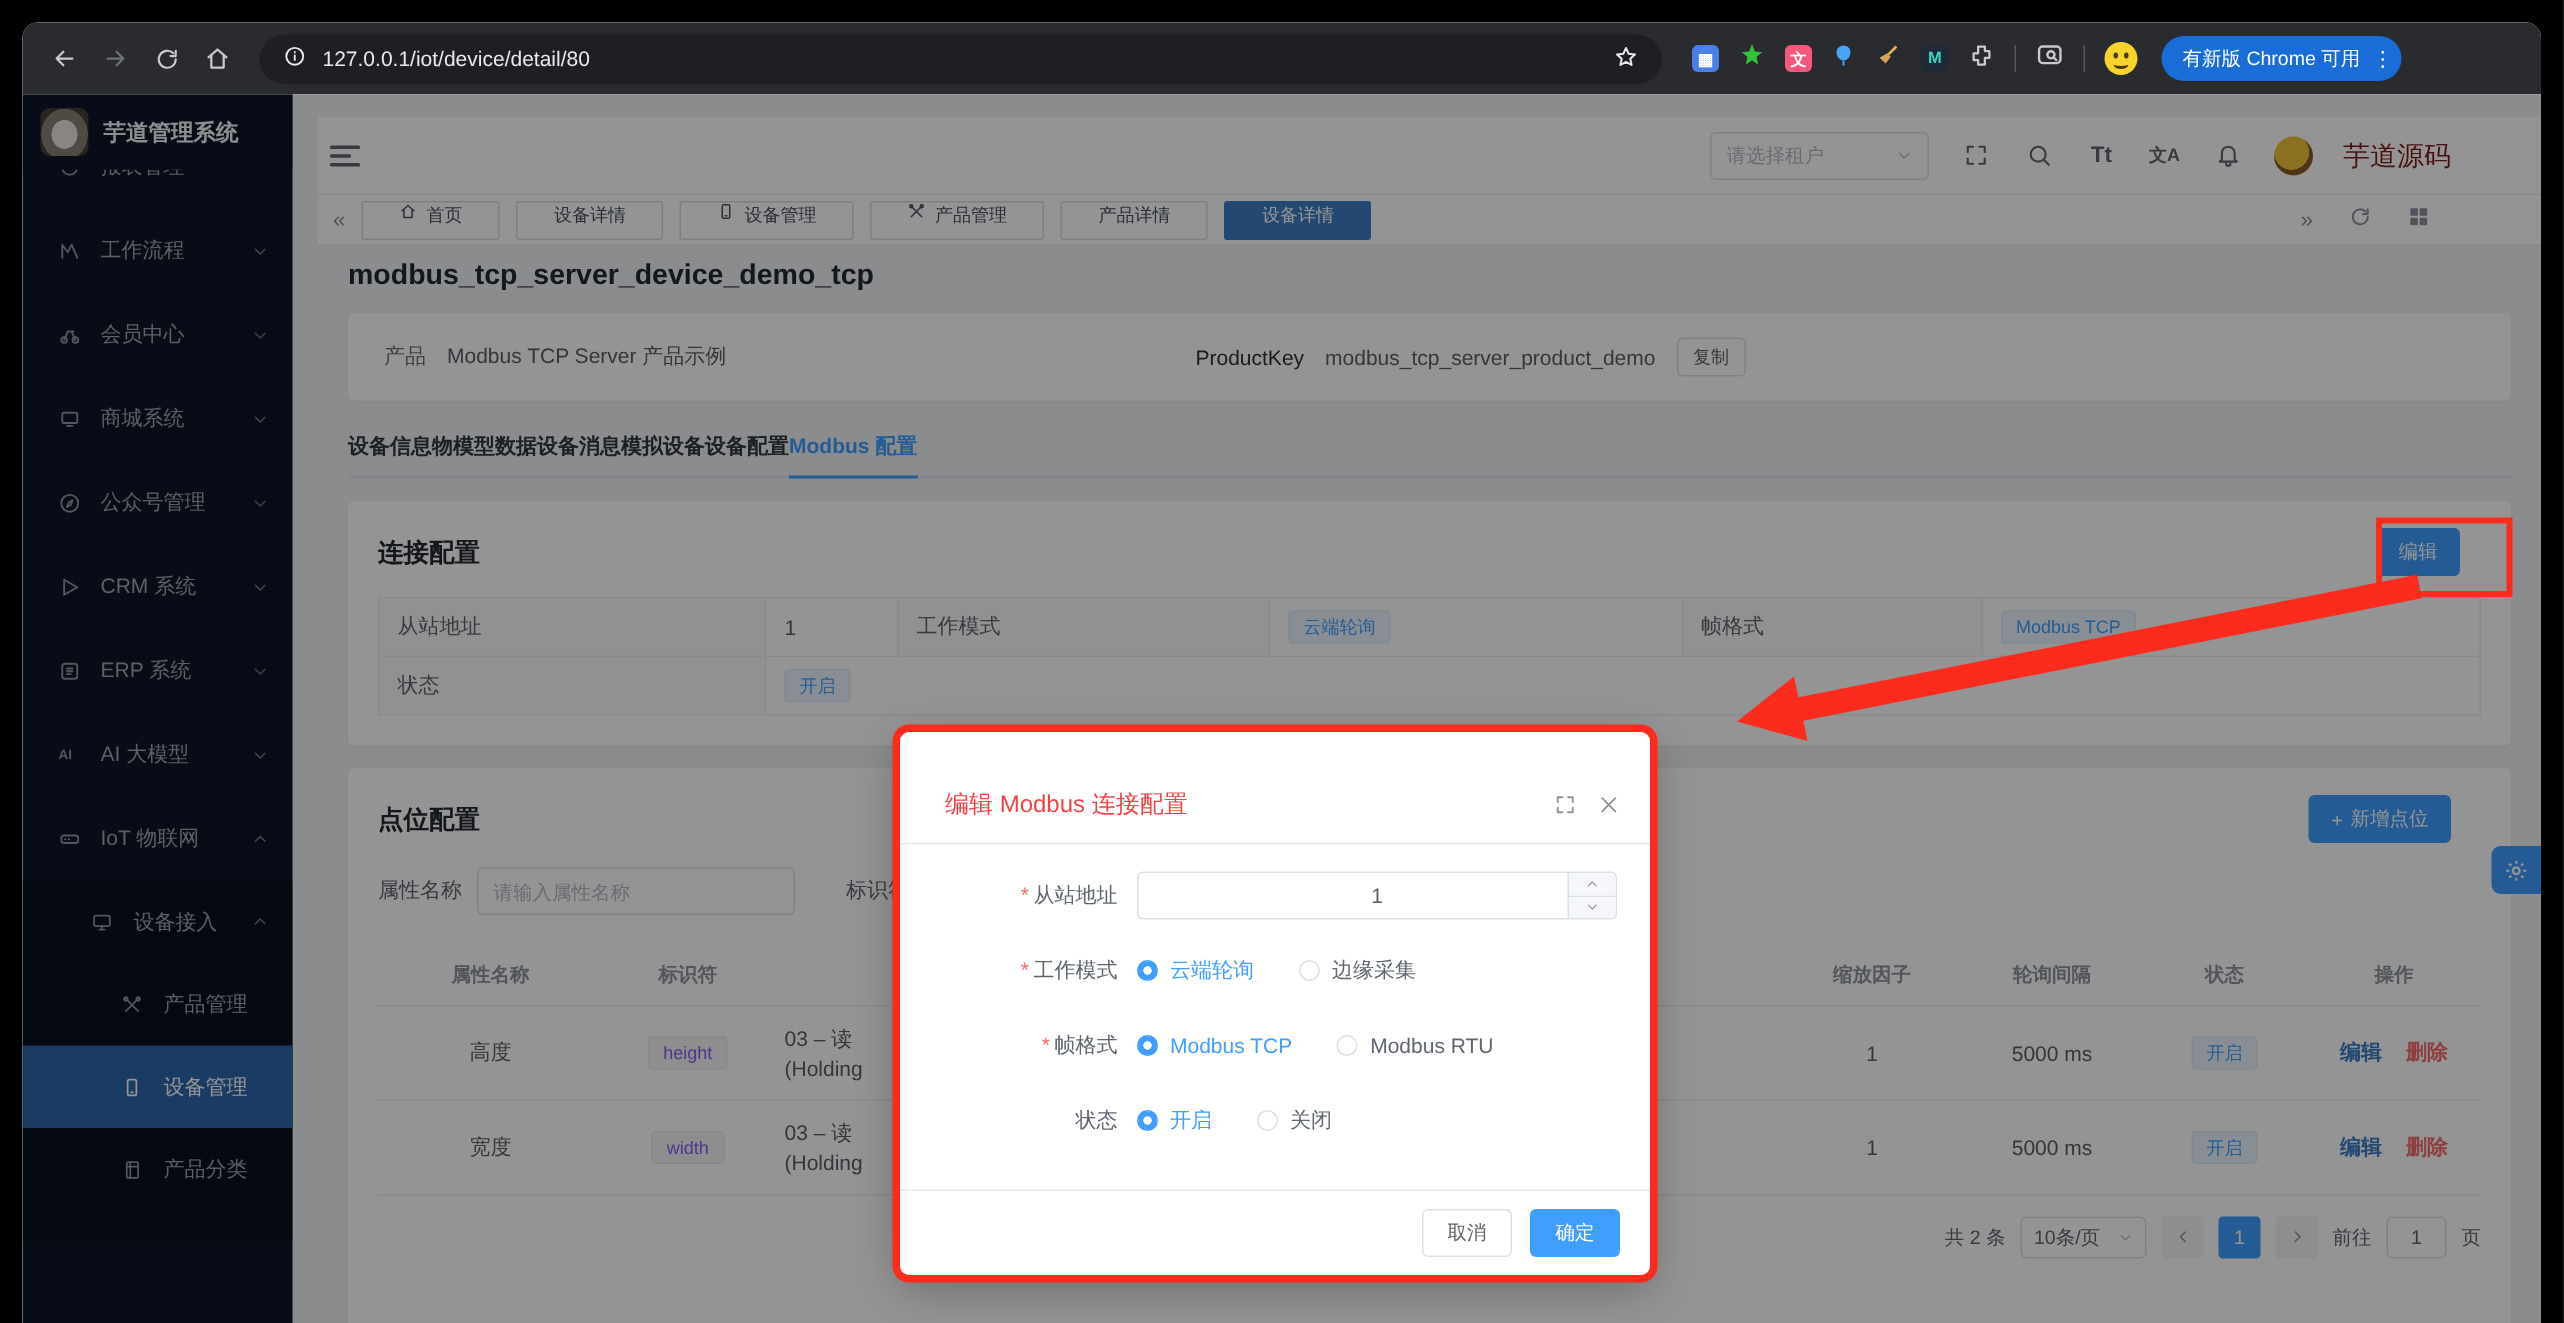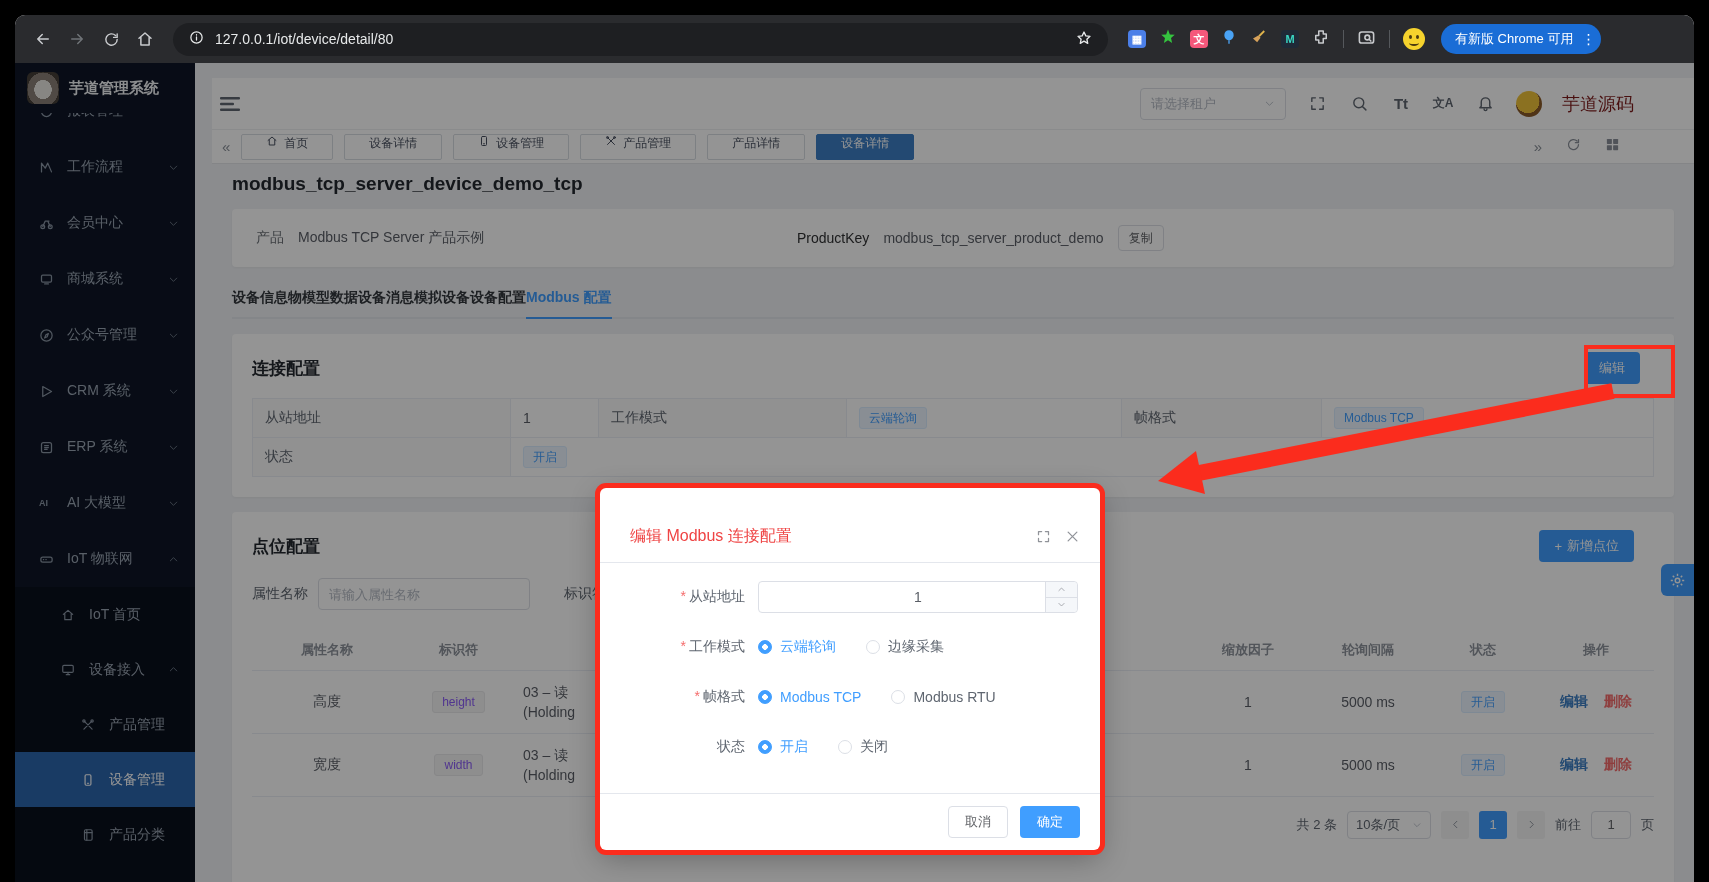--- a/index.html
+++ b/index.html
@@ -326,28 +326,20 @@
             </svg>
           </span>
         <span>IoT 物联网</span>
         <span class="chev">
             <svg class="s" width="11" height="11" viewBox="0 0 24 24">
               <path d="M5 15l7-7 7 7"></path>
             </svg>
           </span>
       </div>
       <div class="submenu">
-        <div class="sitem sub2">
-          <span class="sic">
-              <svg class="s" width="14" height="14" viewBox="0 0 24 24">
-                <path d="M4 11l8-7 8 7M6.5 9.5V20h11V9.5"></path>
-              </svg>
-            </span>
-          <span>IoT 首页</span>
-        </div>
         <div class="sitem sub2">
           <span class="sic">
               <svg class="s" width="14" height="14" viewBox="0 0 24 24">
                 <rect x="3" y="4" width="18" height="12" rx="2"></rect>
                 <path d="M9 20h6M12 16v4"></path>
               </svg>
             </span>
           <span>设备接入</span>
           <span class="chev">
               <svg class="s" width="11" height="11" viewBox="0 0 24 24">

